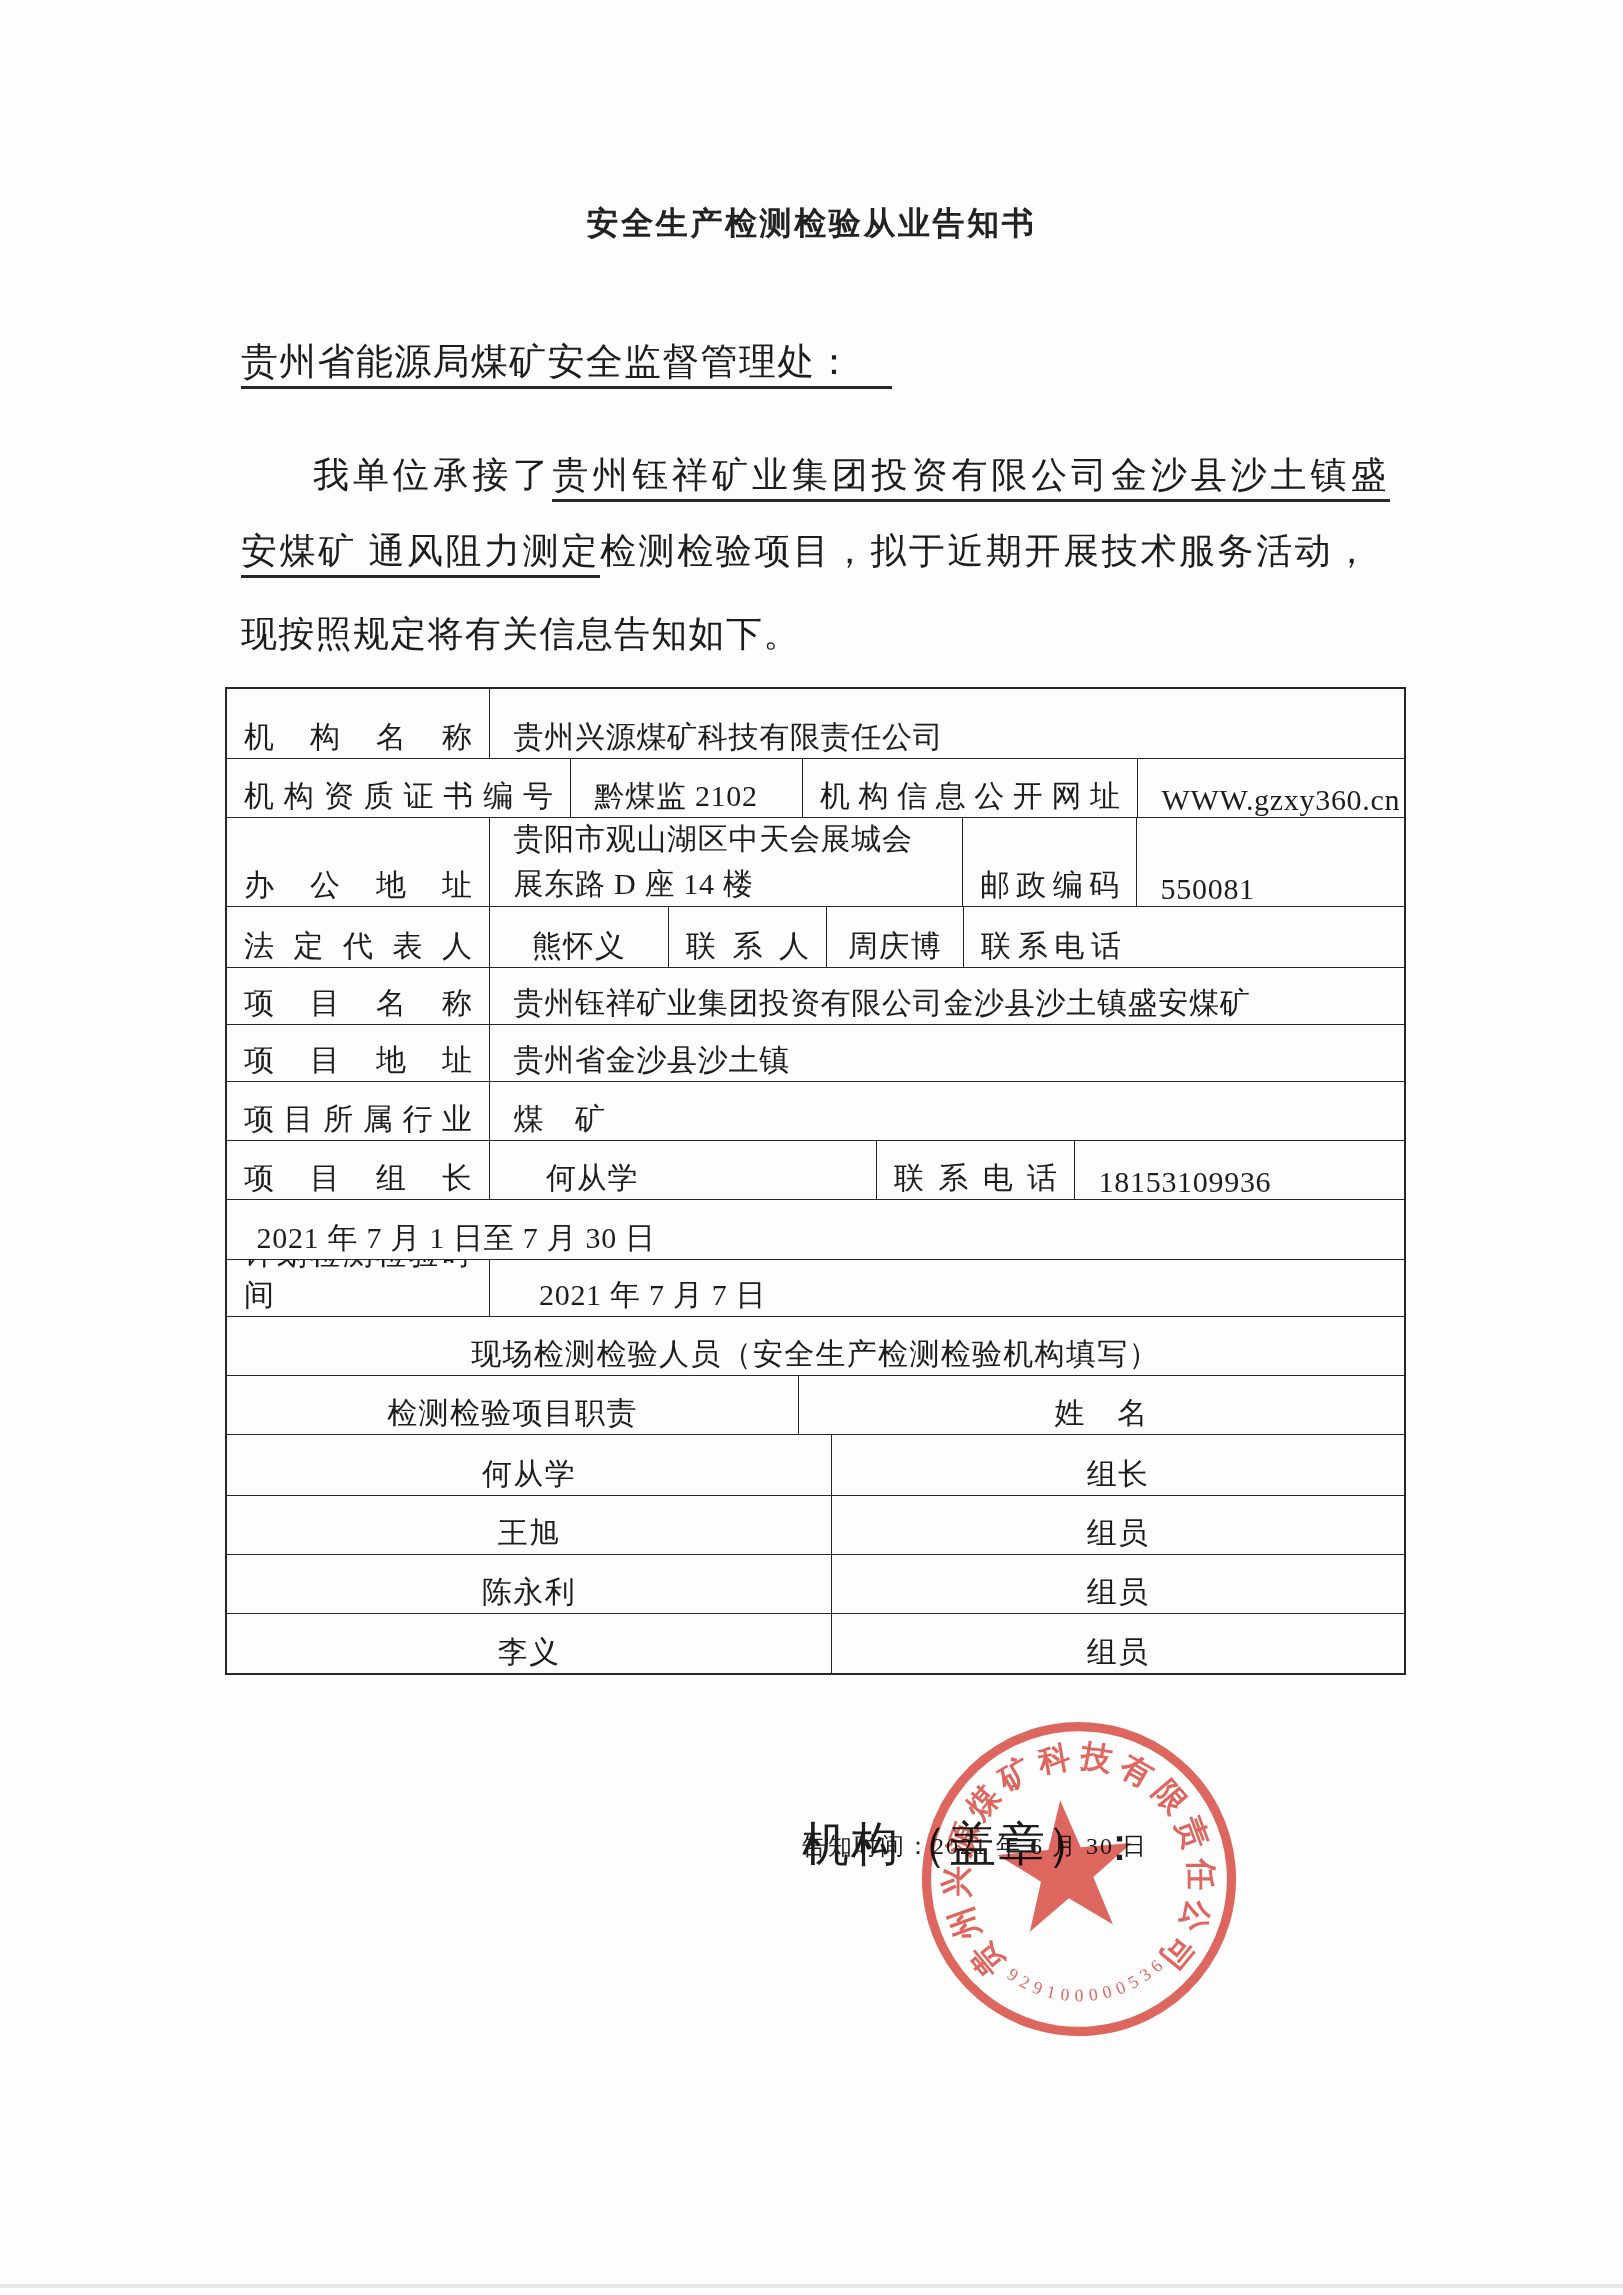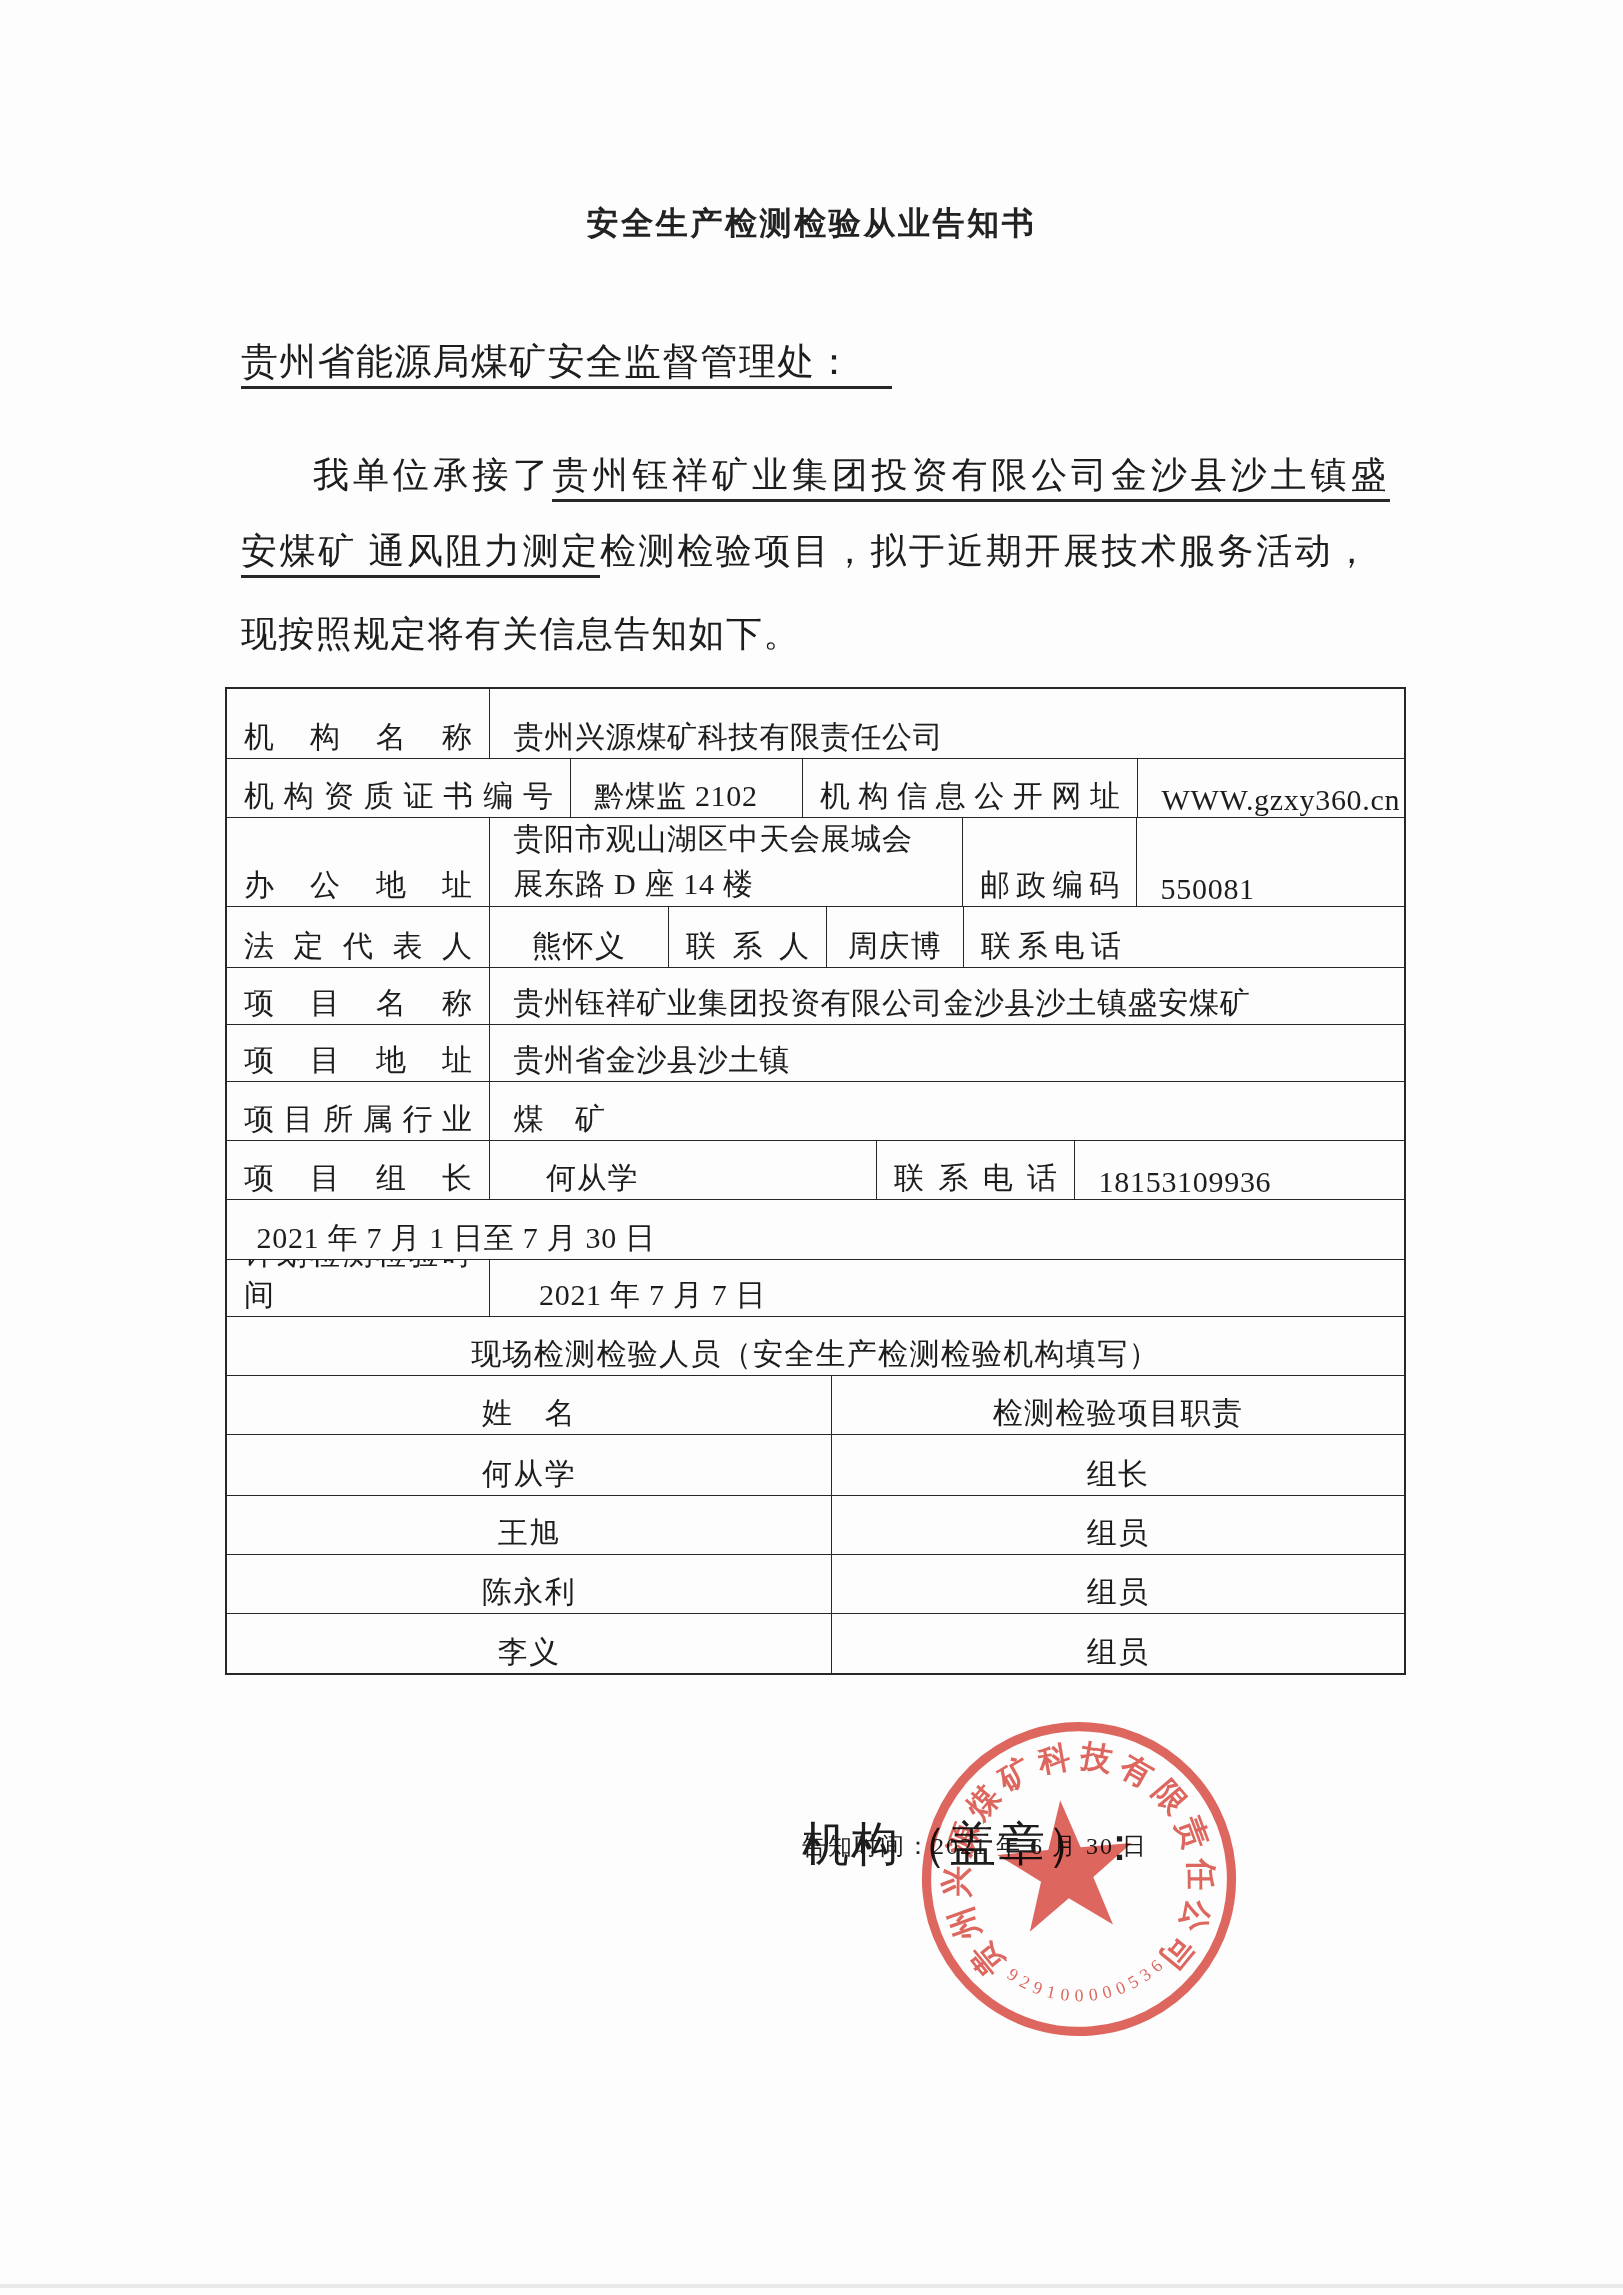--- a/index.html
+++ b/index.html
@@ -192,22 +192,22 @@
           <span class="fill">计划检测检验时间</span>
         </div>
       <div class="cell val pl75 grow">2021 年 7 月 7 日</div>
     </div>
 
     <div class="trow" style="height:58px">
       <div class="cell ctr grow">现场检测检验人员（安全生产检测检验机构填写）</div>
     </div>
 
     <div class="trow" style="height:58px">
+      <div class="cell ctr grow">检测检验项目职责</div>
       <div class="cell ctr wG1">姓　名</div>
-      <div class="cell ctr grow">检测检验项目职责</div>
     </div>
 
     <div class="trow" style="height:60px">
       <div class="cell ctr wG1">何从学</div>
       <div class="cell ctr grow">组长</div>
     </div>
 
     <div class="trow" style="height:58px">
       <div class="cell ctr wG1">王旭</div>
       <div class="cell ctr grow">组员</div>

